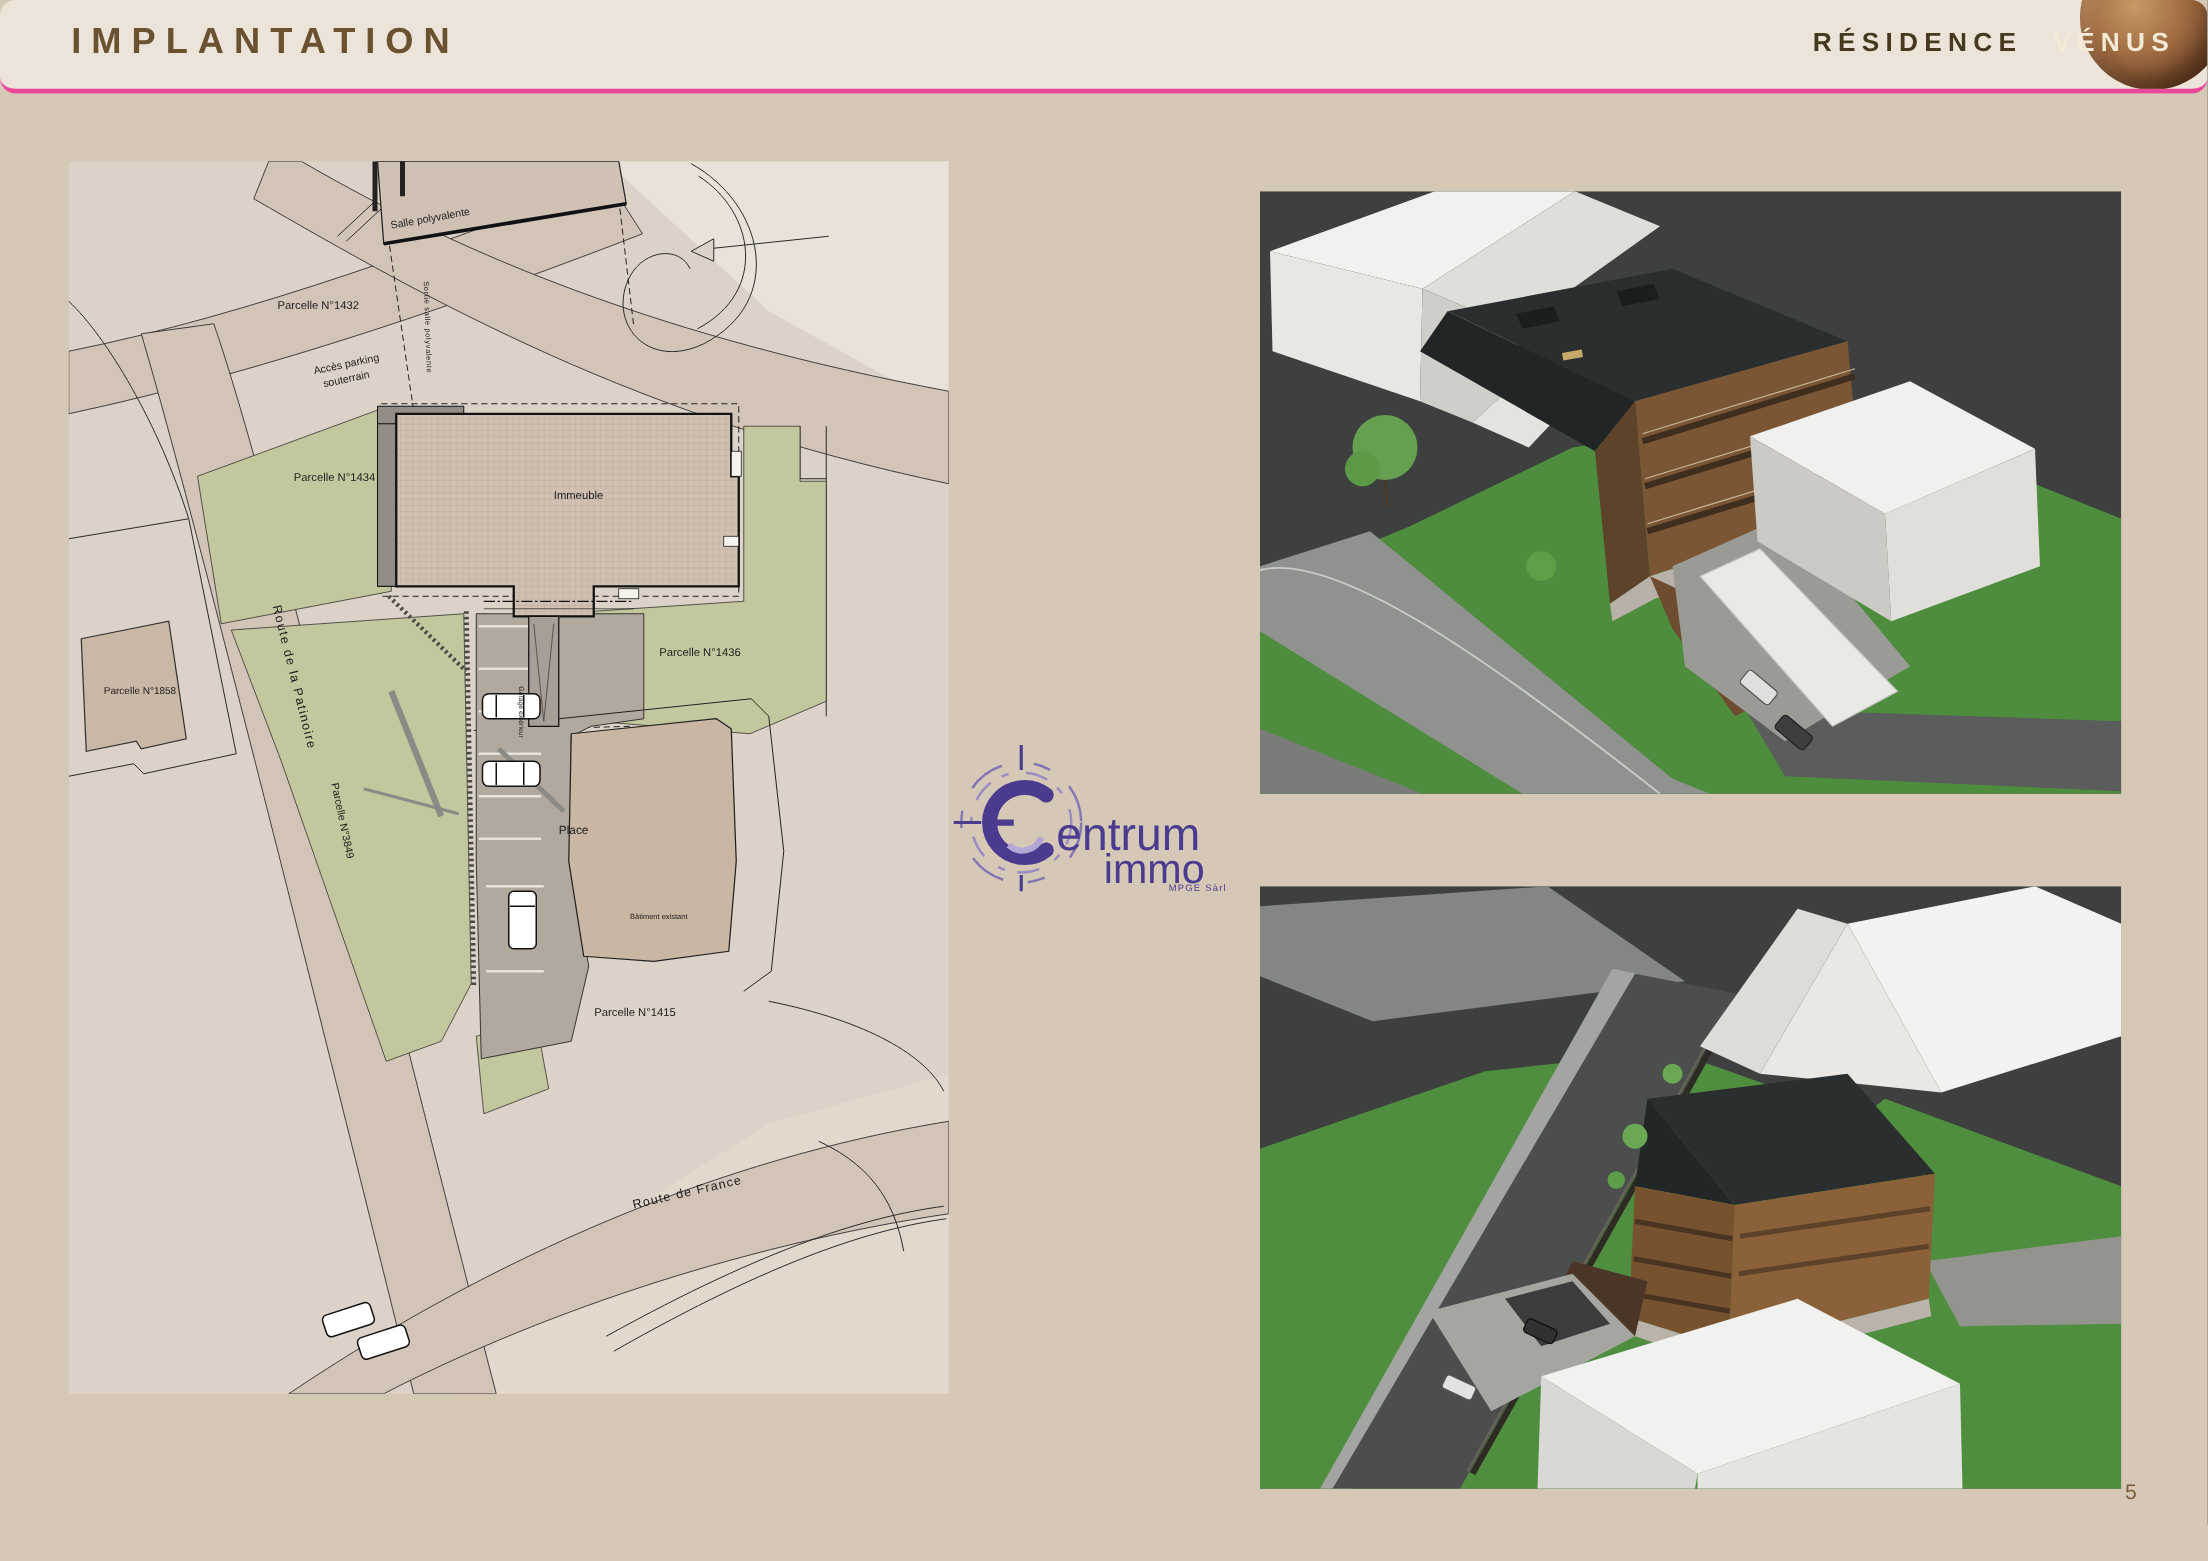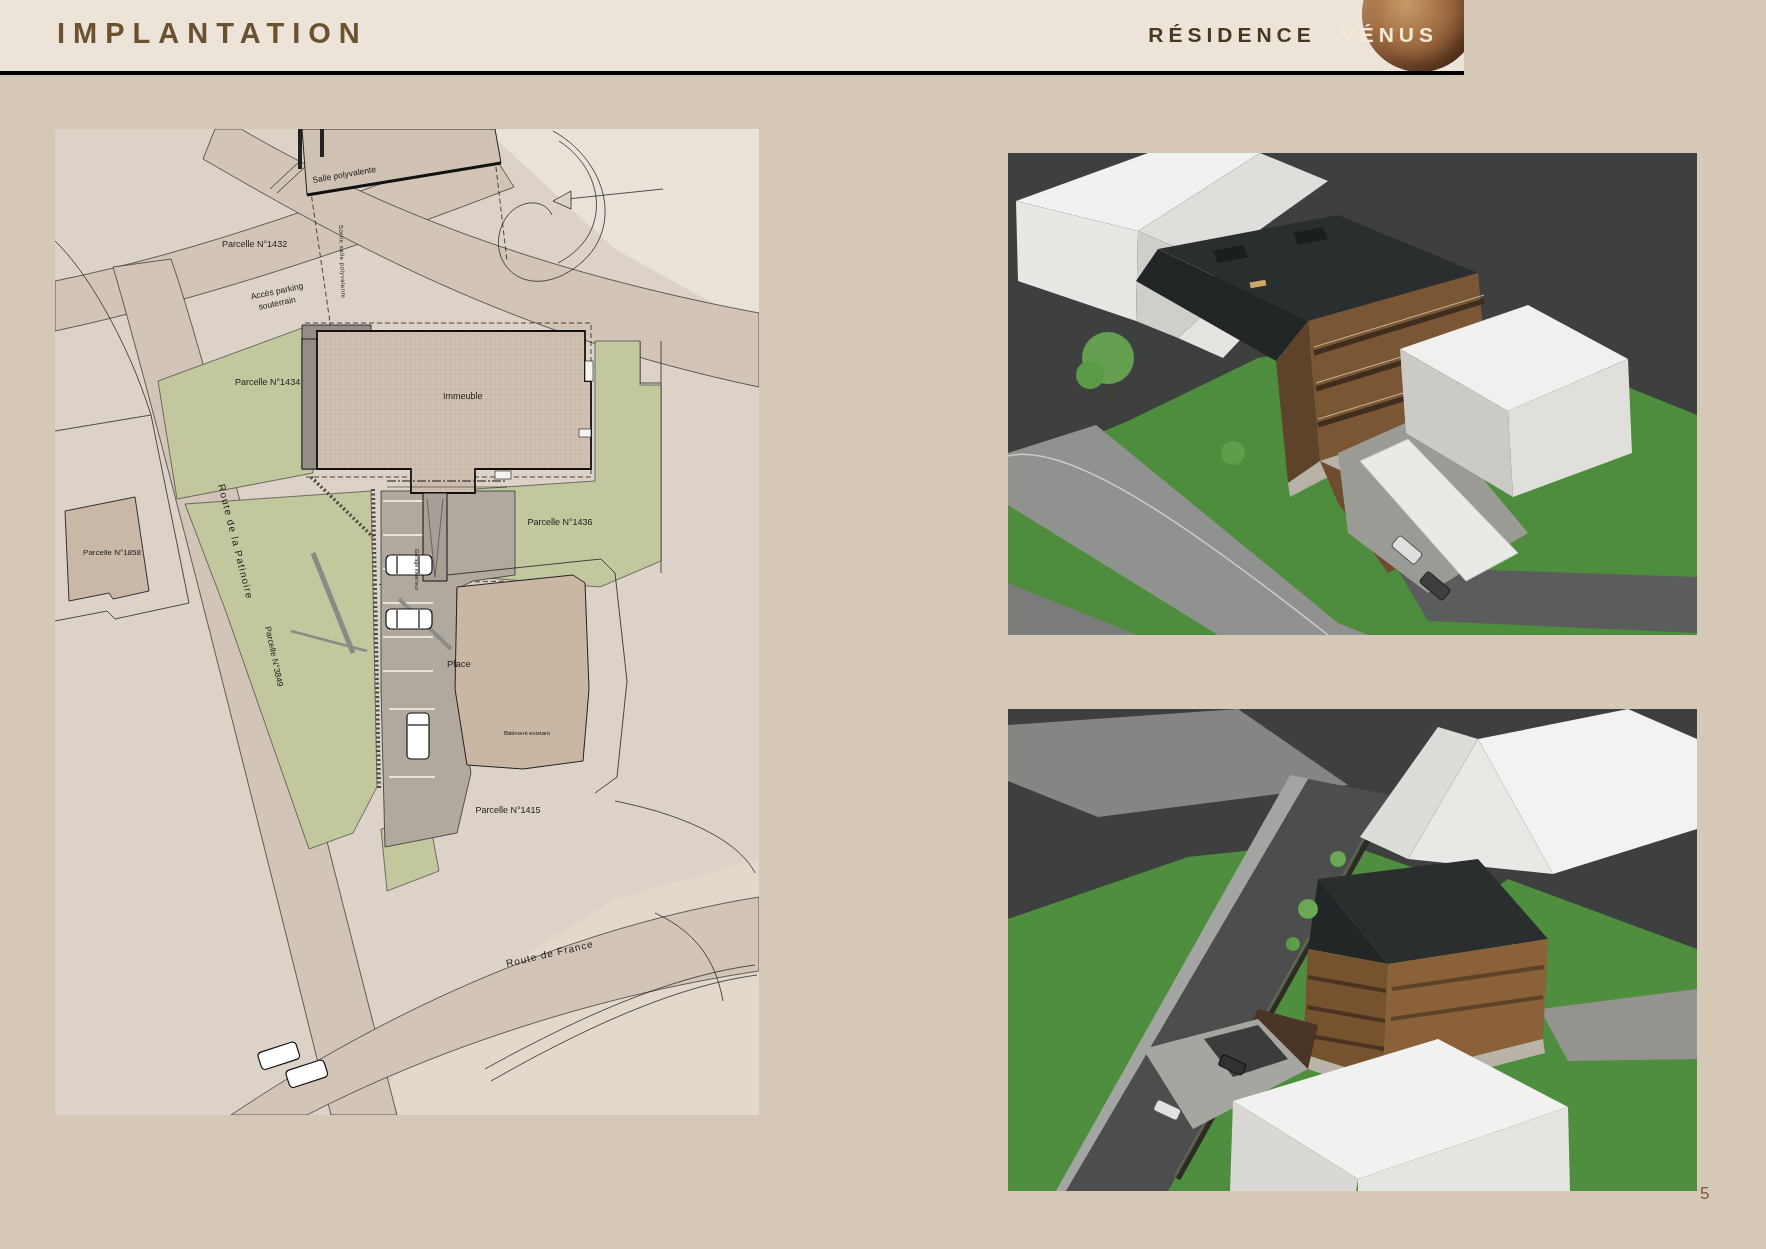--- a/index.html
+++ b/index.html
@@ -1,20 +1,20 @@
 <!DOCTYPE html>
 <html><head>
 <meta charset="utf-8">
 <style>
   html,body{margin:0;padding:0;background:#8a8a8a;}
   .page{position:relative;width:1766px;height:1249px;background:#d6c8b7;overflow:hidden;
         font-family:"Liberation Sans",sans-serif;}
   
-  .header{position:absolute;top:0;left:0;width:1464px;height:71px;background:#ece4d8;
-          border-bottom:4px solid #000000;overflow:hidden;}
+  .header{position:absolute;top:0;left:0;width:1766px;height:71px;background:#ece4d8;
+          border-bottom:4px solid #ec4899;overflow:hidden;border-radius:13px;}
   .page-title{position:absolute;left:57px;top:17px;font-size:29px;letter-spacing:8px;
               color:#6a5130;font-weight:700;}
   .planet{position:absolute;right:-14px;top:-44px;width:116px;height:116px;border-radius:50%;
           background:radial-gradient(circle at 38% 42%,#c79a67 0%,#a06c42 40%,#7c4e2e 70%,#52331d 100%);
           box-shadow:inset -10px -8px 18px rgba(40,20,8,.55), inset 6px 5px 12px rgba(255,220,180,.25);}
   .brand{position:absolute;right:26px;top:23px;font-size:21px;font-weight:bold;letter-spacing:5px;
          white-space:nowrap;}
   .brand .res{color:#46391f;}
   .brand .ven{color:#f4ead6;margin-left:14px;}
   
@@ -297,16 +297,33 @@
     </g>
 
     <g>
       <circle cx="300" cy="200" r="10" fill="#6aa855"></circle>
       <circle cx="285" cy="235" r="7" fill="#5f9e49"></circle>
       <circle cx="330" cy="150" r="8" fill="#6aa855"></circle>
     </g>
   </svg>
   </div>
 
+  <div class="logo">
+  <svg width="245" height="120" viewBox="0 0 245 120">
+    <g>
+      <circle cx="72" cy="64" r="40" fill="none" stroke="#9a8dc2" stroke-width="2" stroke-dasharray="18 10 6 14"></circle>
+      <circle cx="72" cy="64" r="48" fill="none" stroke="#8478b4" stroke-width="2" stroke-dasharray="30 26 14 20"></circle>
+      <line x1="72" y1="2" x2="72" y2="22" stroke="#4a3b8f" stroke-width="2.5"></line>
+      <line x1="72" y1="106" x2="72" y2="119" stroke="#4a3b8f" stroke-width="2.5"></line>
+      <line x1="18" y1="64" x2="40" y2="64" stroke="#4a3b8f" stroke-width="2.5"></line>
+      <path d="M92,42 A28,28 0 1 0 92,86" fill="none" stroke="#4a3b8f" stroke-width="12" stroke-linecap="round"></path>
+      <line x1="50" y1="64" x2="66" y2="64" stroke="#4a3b8f" stroke-width="5"></line>
+      <path d="M88,76 A16,16 0 0 1 62,82" fill="none" stroke="#b3a7d6" stroke-width="5"></path>
+    </g>
+    <text x="100" y="86" font-size="37" fill="#4a3b8f">entrum</text>
+    <text x="138" y="112" font-size="33" fill="#4a3b8f">immo</text>
+    <text x="190" y="119" font-size="7.5" letter-spacing="1" fill="#4a3b8f">MPGE Sàrl</text>
+  </svg>
+  </div>
 
   <div class="page-number">5</div>
 
 </div>
 
 </body></html>

